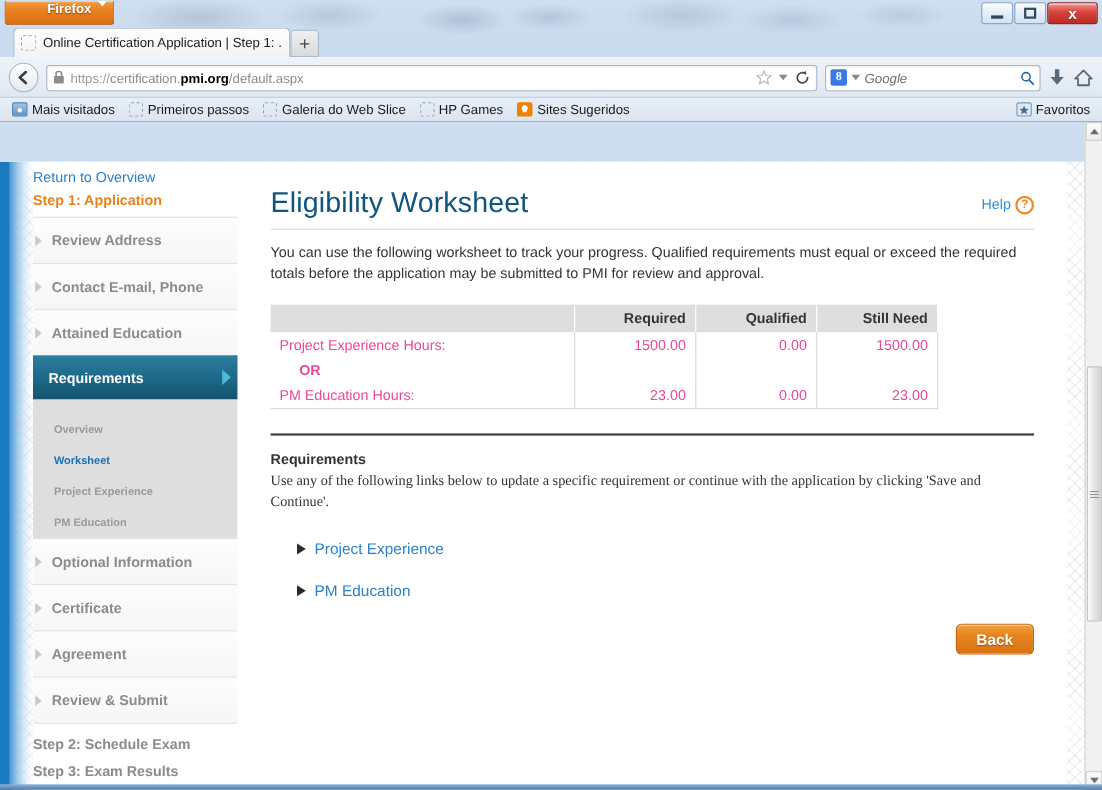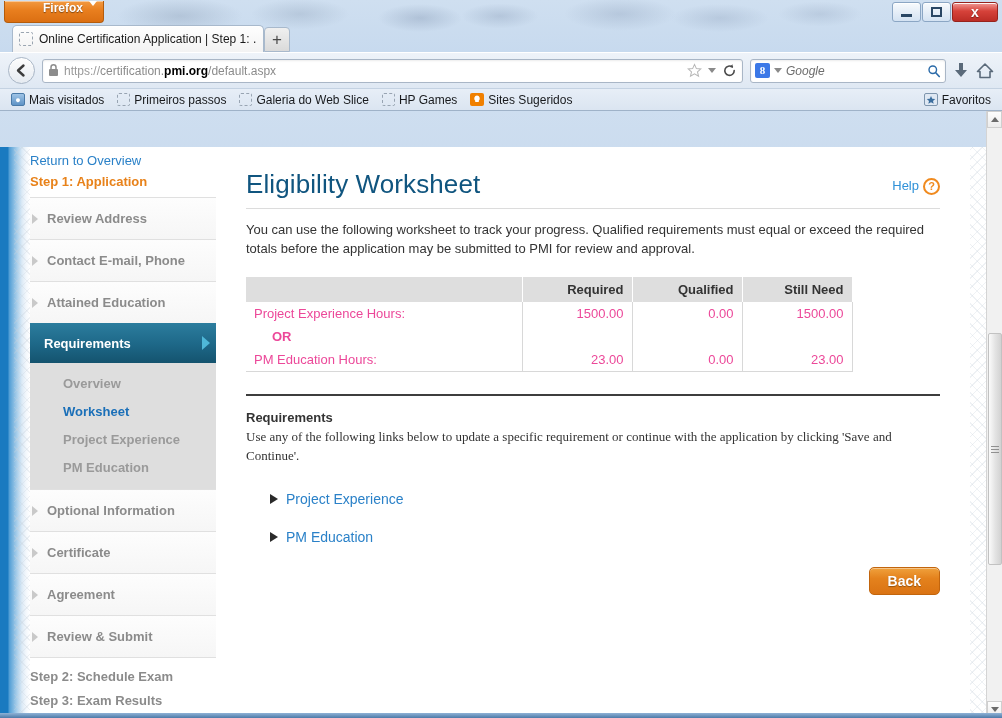--- a/index.html
+++ b/index.html
@@ -211,22 +211,22 @@
     border-left: 16px solid #1d6787;
   }
   #nav-requirements .inner-chevron {
     position: absolute; right: 6px; top: 13px;
     width: 0; height: 0;
     border-top: 7px solid transparent; border-bottom: 7px solid transparent;
     border-left: 8px solid #4fb8d8;
   }
   #sub-nav { background: #dedede; padding: 6px 0 8px 0; }
   .subnav-item {
-    height: 28px; display: flex; align-items: center; padding-left: 33px;
-    font-size: 13px; color: #9a9a9a; font-weight: bold;
+    height: 28px; display: flex; align-items: flex-end; padding-left: 19px;
+    font-size: 10px; color: #9a9a9a; font-weight: bold;
   }
   .subnav-item.active { color: #1a6fb8; }
   .step-line {
     padding-left: 0; height: 24px; display: flex; align-items: center;
     font-size: 13px; font-weight: bold; color: #8b8b8b;
   }
   #step-footer { border-top: 1px solid #e0e0e0; padding-top: 6px; }
 
   
   #main-content {

